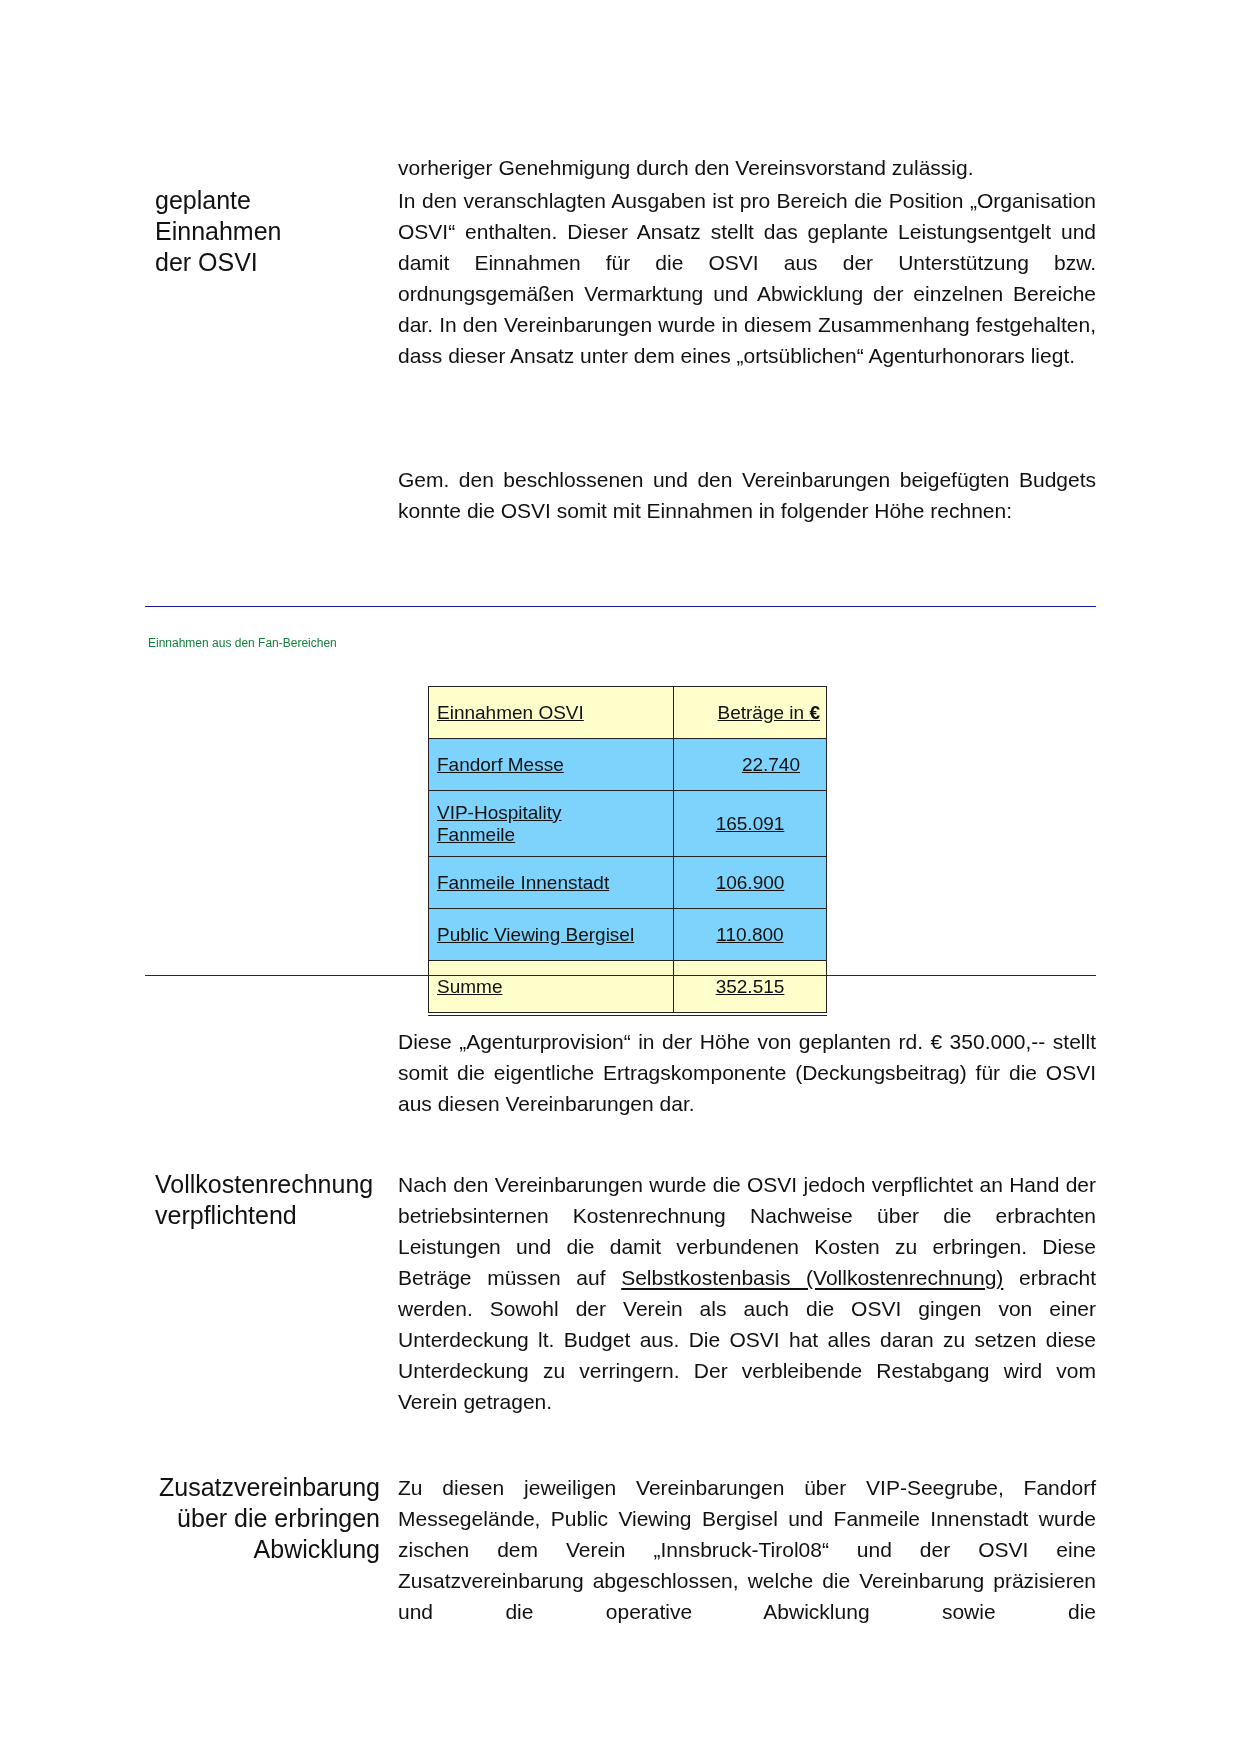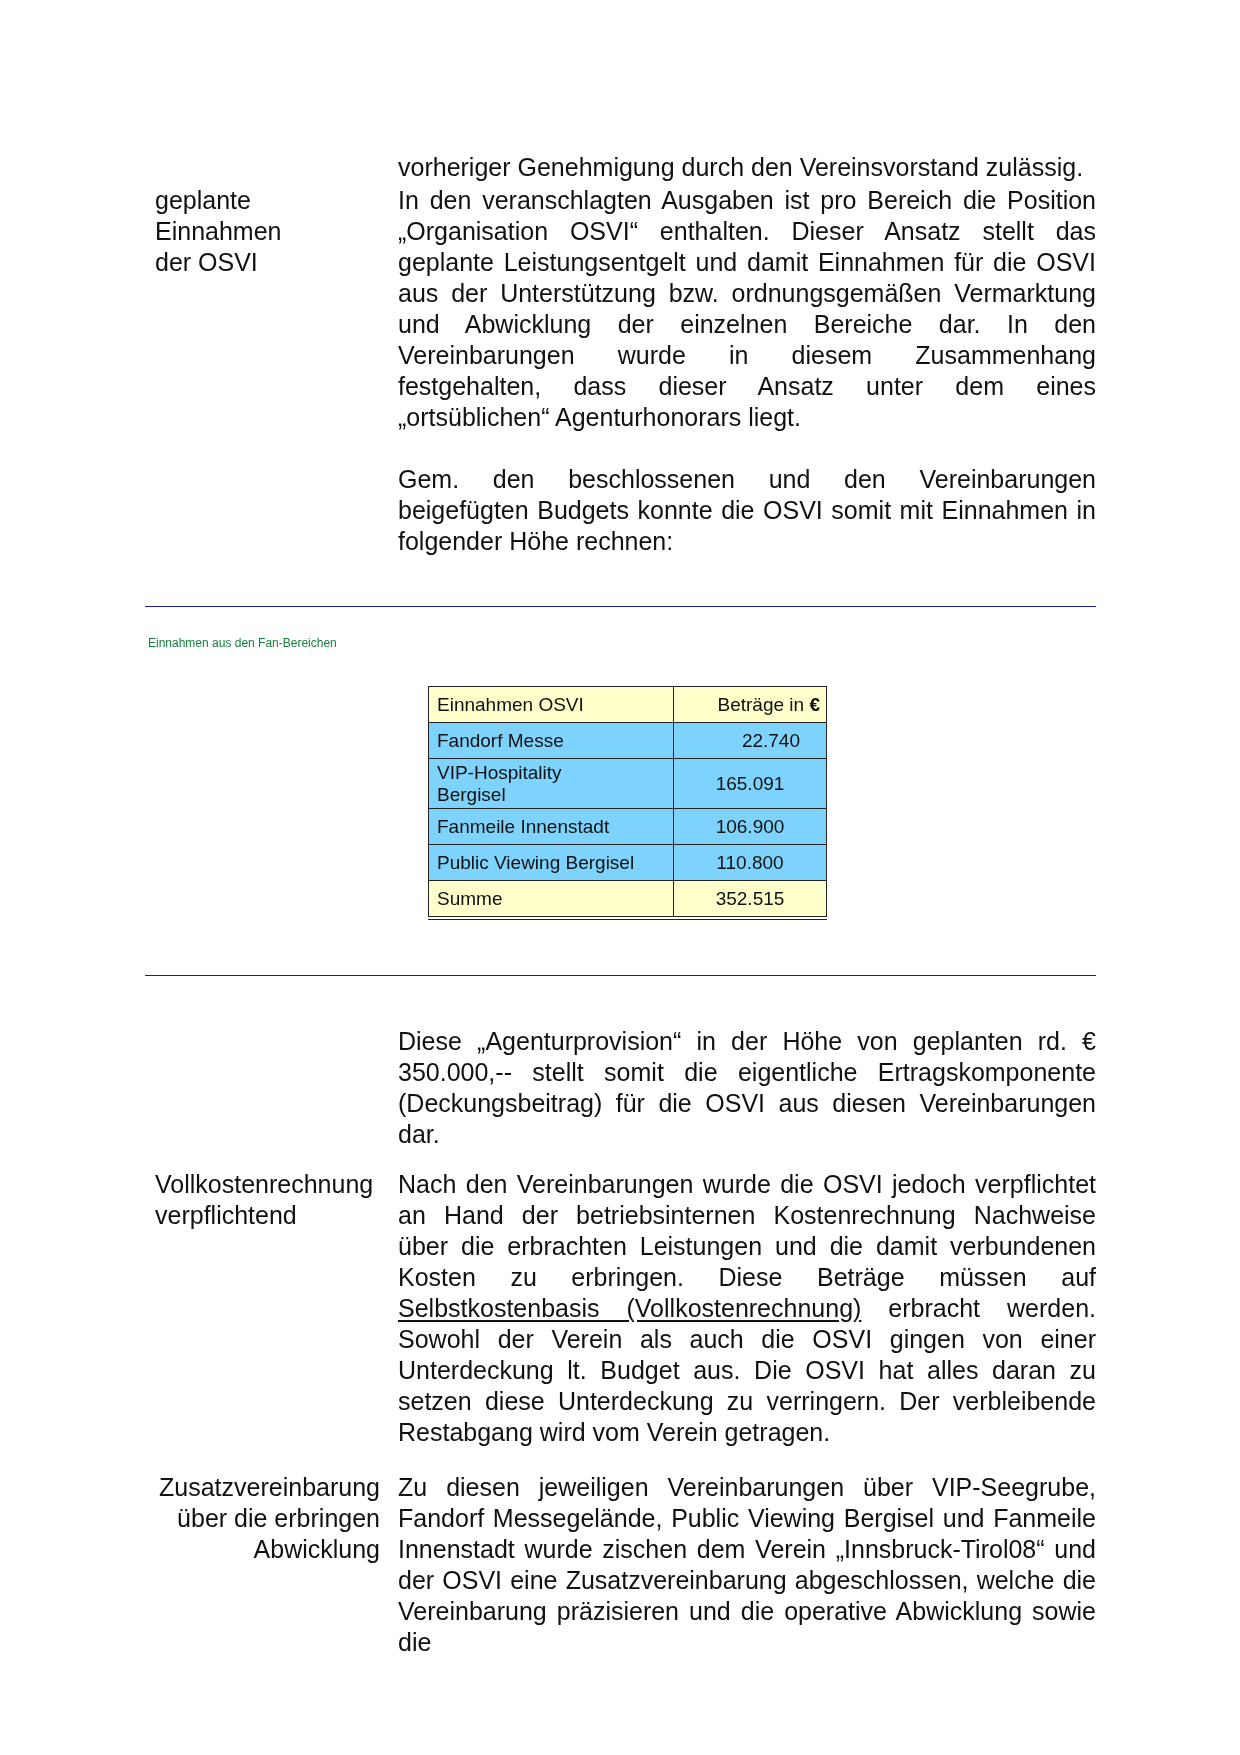--- a/index.html
+++ b/index.html
@@ -1,28 +1,28 @@
 <!DOCTYPE html>
 <html><head>
 <meta charset="utf-8">
 <style>
   html, body { margin: 0; padding: 0; background: #ffffff; }
   body { width: 1240px; height: 1755px; position: relative; overflow: hidden;
          font-family: "Liberation Sans", sans-serif; color: #111; }
   .label { position: absolute; left: 155px; width: 225px; font-size: 25px; line-height: 31px; }
-  .para { position: absolute; left: 398px; width: 698px; font-size: 25px; line-height: 31px;
+  .para { position: absolute; left: 398px; width: 698px; font-size: 21px; line-height: 31px;
           text-align: justify; text-align-last: left; }
   .para.last-justify { text-align-last: justify; }
   .u { text-decoration: underline; text-underline-offset: 3px; }
   .rule { position: absolute; left: 145px; width: 951px; height: 0; border-top: 1.5px solid #1a1aa0; }
   .section-title { position: absolute; left: 148px; top: 636px; font-size: 12px; color: #15803d; }
   table.income { position: absolute; left: 428px; top: 686px; border-collapse: collapse;
                  font-family: "Liberation Sans", sans-serif; font-size: 19px; color: #111;
                  border-bottom: 4px double #222; }
-  table.income td { border: 1.5px solid #222; padding: 0 8px; vertical-align: middle; }
+  table.income td { border: 1.5px solid #222; padding: 8px 8px; vertical-align: middle; text-decoration: underline; }
   table.income td.name { width: 228px; }
   table.income td.val { width: 118px; text-align: center; }
   table.income tr.head td, table.income tr.sum td { background: #ffffcc; }
   table.income tr.head td.val { text-align: right; padding-right: 6px; }
   table.income tr.body td { background: #7dd3fc; }
   table.income tr.r36 td { height: 35px; }
   table.income tr.r50 td { height: 49px; line-height: 22px; }
   .euro { font-weight: bold; }
 </style>
 </head>
@@ -46,21 +46,21 @@
     <td class="name">Einnahmen OSVI</td>
     <td class="val"><span>Beträge in </span><span class="euro">€</span></td>
   </tr>
   <tr class="body r36">
     <td class="name">Fandorf Messe</td>
     <td class="val" style="text-align:right;padding-right:26px;">22.740</td>
   </tr>
   <tr class="body r50">
     <td class="name">
       <div>VIP-Hospitality</div>
-      <div>Bergisel</div>
+      <div>Fanmeile</div>
     </td>
     <td class="val">165.091</td>
   </tr>
   <tr class="body r36">
     <td class="name">Fanmeile Innenstadt</td>
     <td class="val">106.900</td>
   </tr>
   <tr class="body r36">
     <td class="name">Public Viewing Bergisel</td>
     <td class="val">110.800</td>

